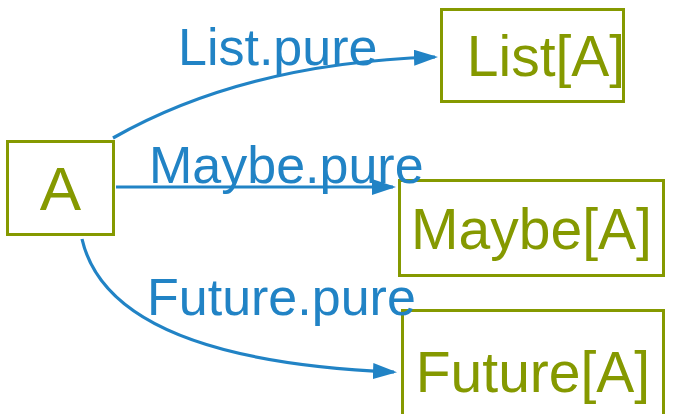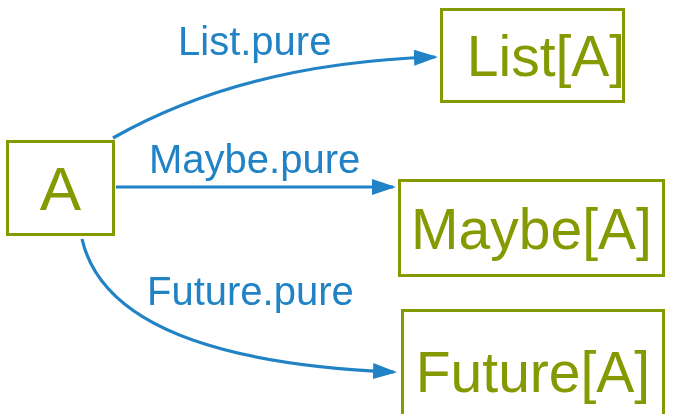--- a/index.html
+++ b/index.html
@@ -44,21 +44,21 @@
   .node-label { 
     transform: translateY(1px);
   }
   #node-a       { left: 6px;   top: 140px; width: 109px; height: 96px; font-size: 62px; }
   #node-list    { left: 440px; top: 8px;   width: 185px; height: 95px; font-size: 57px; padding-left: 27px; }
   #node-maybe   { left: 398px; top: 140px; width: 267px; height: 98px; font-size: 57px; margin-top: 39px; }
   #node-future  { left: 401px; top: 309px; width: 264px; height: 124px; font-size: 57px; }
   .edge-label {
     position: absolute;
     color: var(--edge, #2183c5);
-    font-size: 40px;
+    font-size: 52px;
     line-height: 1;
     white-space: nowrap;
   }
   #label-list-pure   { left: 178px; top: 21px;  }
   #label-maybe-pure  { left: 149px; top: 139px; }
   #label-future-pure { left: 147px; top: 271px; }
 </style>
 </head>
 <body>
 

